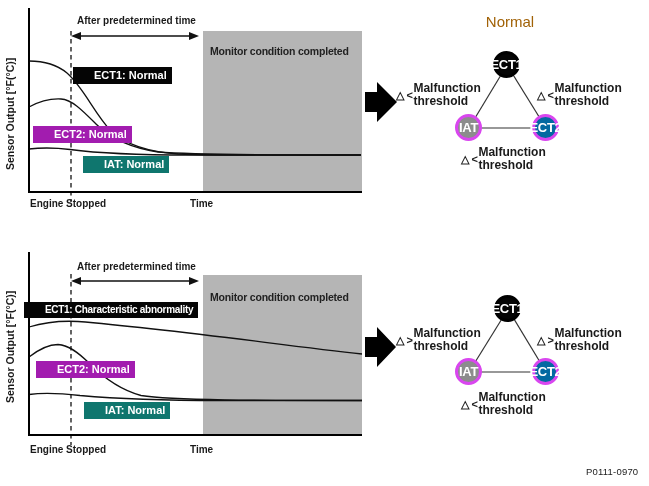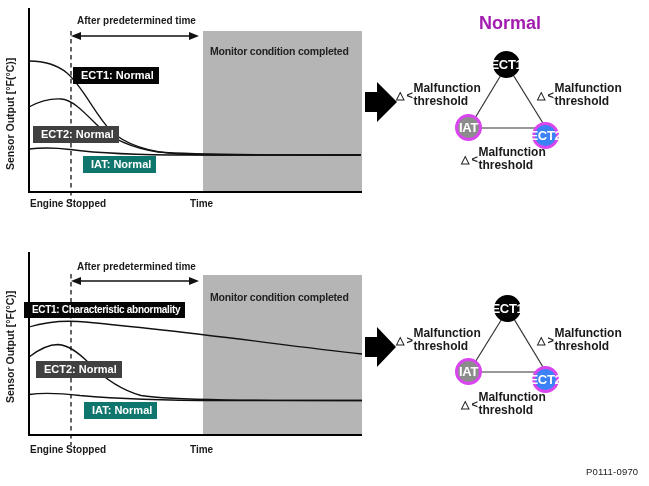--- a/index.html
+++ b/index.html
@@ -5,41 +5,41 @@
   html,body { margin:0; padding:0; background:#ffffff; }
   .stage {
     position:relative; width:649px; height:486px; background:#ffffff;
     font-family:"Liberation Sans", sans-serif; overflow:hidden; color:#1a1a1a;
   }
   .stage svg { position:absolute; left:0; top:0; }
   .lbl { position:absolute; font-weight:bold; font-size:10px; white-space:nowrap; color:#1a1a1a; }
   .small-lbl { font-size:10.5px; letter-spacing:-0.2px; }
   .box-label {
     position:absolute; font-weight:bold; font-size:11px; color:#ffffff;
-    padding:2px 5px 3px 8px; white-space:nowrap; line-height:1.1;
+    padding:2px 5px 3px 21px; white-space:nowrap; line-height:1.1;
   }
   .bg-ect1 { background:#050505; }
-  .bg-ect2 { background:#404040; }
+  .bg-ect2 { background:#a21caf; }
   .bg-iat  { background:#0f766e; }
   .narrow  { font-size:10px; letter-spacing:-0.3px; }
   .vlabel {
     position:absolute; writing-mode:vertical-rl; transform:rotate(180deg);
     font-weight:bold; font-size:10.5px; white-space:nowrap;
     display:flex; align-items:center; justify-content:center; width:15px;
   }
-  .panel-title { position:absolute; width:110px; text-align:center; font-weight:bold; font-size:18px; color:#a21caf; }
+  .panel-title { position:absolute; width:110px; text-align:center; font-weight:normal; font-size:15px; color:#a16207; }
   .node {
     position:absolute; width:27px; height:27px; border-radius:50%;
     display:flex; align-items:center; justify-content:center;
     color:#ffffff; font-weight:bold; font-size:13px; letter-spacing:-0.3px;
     border:3px solid #d946ef; box-sizing:border-box;
   }
   .node-ect1 { background:#050505; border-color:#000; }
   .node-iat  { background:#8c8c8c; }
-  .node-ect2 { background:#3b82f6;margin-top:8px; }
+  .node-ect2 { background:#0369a1; }
   .thr { position:absolute; display:flex; align-items:center; }
   .thr-sym { font-size:11px; font-weight:bold; letter-spacing:-0.5px; margin-right:1px; white-space:nowrap; }
   .thr-text { font-size:12px; font-weight:bold; line-height:1.1; }
   .thr-text span { display:block; white-space:nowrap; }
   .figcode { position:absolute; font-size:9.5px; font-weight:normal; color:#1a1a1a; letter-spacing:0.2px; }
 </style>
 </head>
 <body>
 
 <div class="stage">

